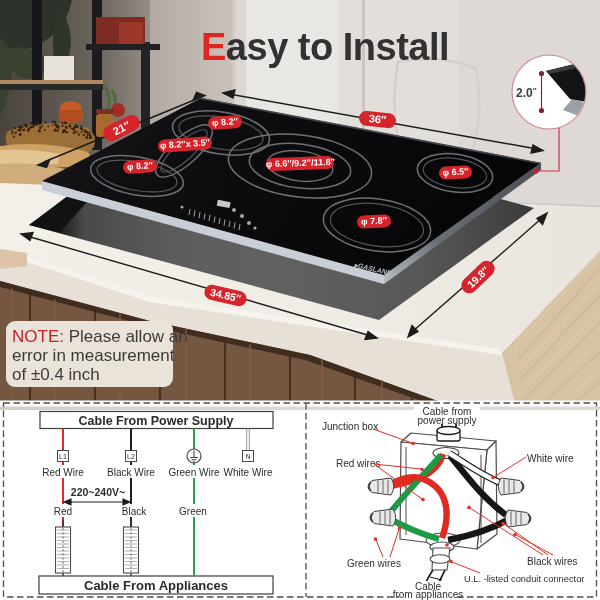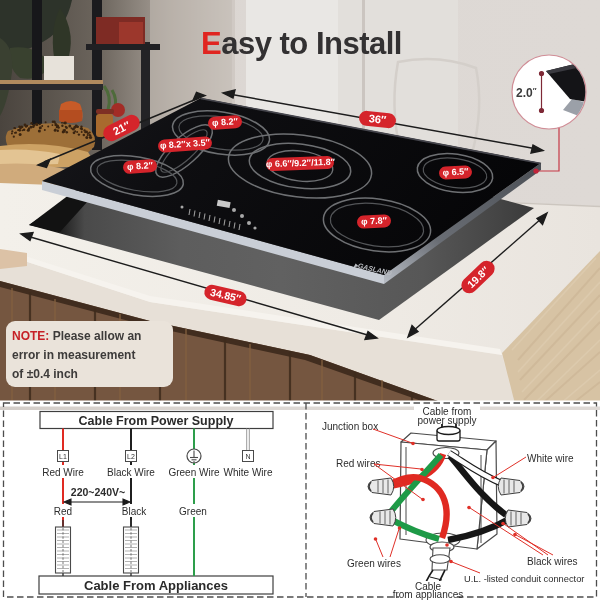--- a/index.html
+++ b/index.html
@@ -369,25 +369,25 @@
 
 <g stroke="#7e2936" stroke-width="1.2" fill="#7e2936">
 <line x1="541.5" y1="74" x2="541.5" y2="110"></line>
 <circle cx="541.5" cy="73.5" r="2"></circle>
 <circle cx="541.5" cy="110.5" r="2"></circle>
 </g>
 
 <text x="516" y="97" font-size="12" font-weight="bold" fill="#3c3c3c">2.0<tspan font-size="8" dy="-4">″</tspan></text>
 </svg>
 
-<div style="position:absolute;left:201px;top:26px;font-size:31px;font-weight:bold;letter-spacing:-0.5px;color:#333132"><span style="color:#e02520">E</span>asy to Install</div>
+<div style="position:absolute;left:201px;top:26px;font-size:38px;font-weight:bold;letter-spacing:-0.5px;color:#333132"><span style="color:#e02520">E</span>asy to Install</div>
 
 <div style="position:absolute;left:6px;top:321px;width:167px;height:66px;background:#eae3da;border-radius:9px"></div>
 
-<div style="position:absolute;left:12px;top:327px;font-size:12px;font-weight:bold;line-height:19px;color:#3d3b3a"><span style="color:#c62026">NOTE:</span> Please allow an<br>error in measurement<br>of ±0.4 inch</div>
+<div style="position:absolute;left:12px;top:327px;font-size:17px;font-weight:normal;line-height:19px;color:#3d3b3a"><span style="color:#c62026">NOTE:</span> Please allow an<br>error in measurement<br>of ±0.4 inch</div>
 
 <div class="badge" style="left:102px;top:120px;width:39px;height:16px;line-height:16px;font-size:11px;transform:rotate(-27deg)">21″</div>
 
 <div class="badge" style="left:208px;top:116px;width:34px;height:13px;line-height:13px;font-size:9px;transform:rotate(-4deg)">φ 8.2″</div>
 
 <div class="badge" style="left:158px;top:138px;width:54px;height:13px;line-height:13px;font-size:9px;transform:rotate(-4deg)">φ 8.2″x 3.5″</div>
 
 <div class="badge" style="left:123px;top:160px;width:34px;height:13px;line-height:13px;font-size:9px;transform:rotate(-4deg)">φ 8.2″</div>
 
 <div class="badge" style="left:266px;top:157px;width:68px;height:13px;line-height:13px;font-size:9px;transform:rotate(-2deg)">φ 6.6″/9.2″/11.8″</div>

